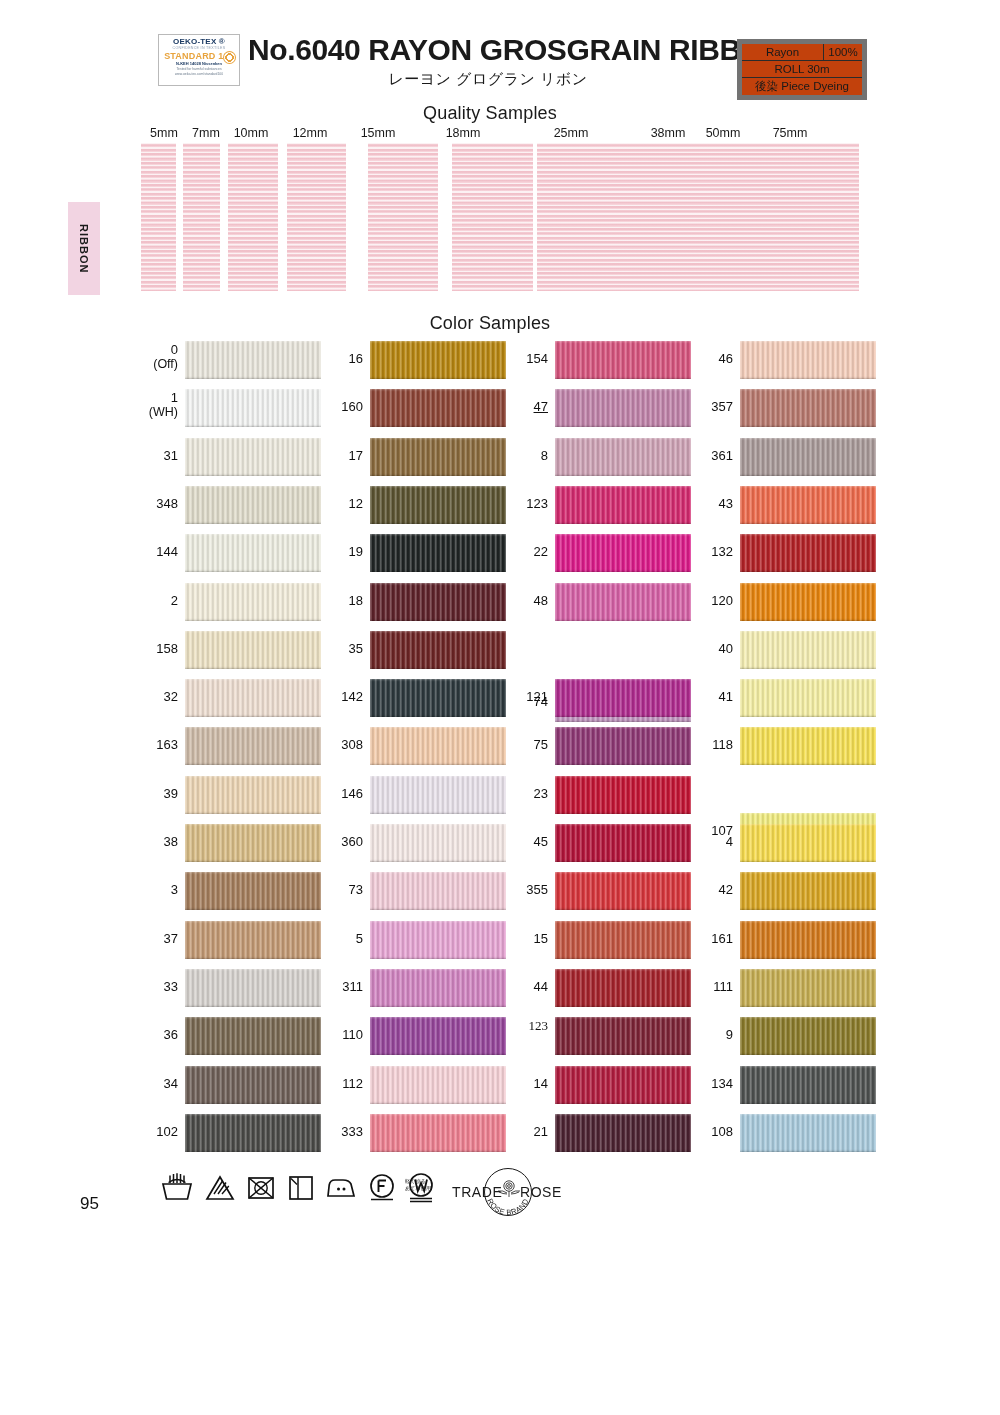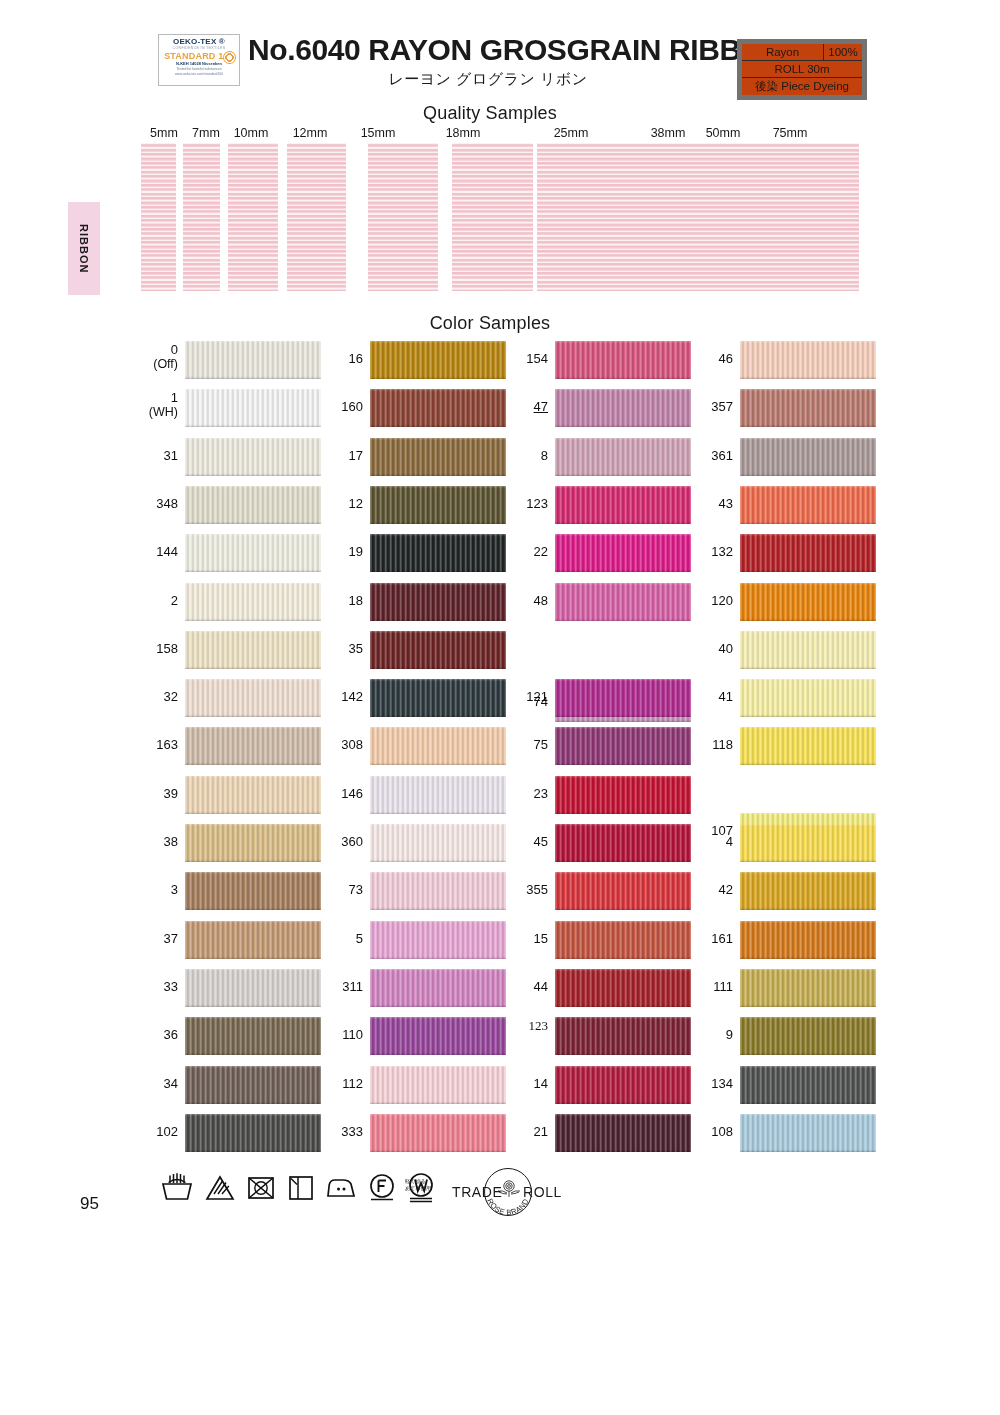--- a/index.html
+++ b/index.html
@@ -559,21 +559,21 @@
     </svg>
   </div>
   <div id="care-note">
     <div>軽く絞る</div>
     <div>あて布使用</div>
   </div>
 </div>
 
 <div id="brand">
   <span class="word-l">TRADE</span>
-  <span class="word-r">ROLL</span>
+  <span class="word-r">ROSE</span>
   <div class="circ">
     <svg class="rose" viewBox="0 0 26 20">
       <g stroke="#1a1a1a" stroke-width=".8" fill="none">
         <circle cx="13" cy="7" r="5.2"></circle>
         <circle cx="13" cy="7" r="3.2"></circle>
         <circle cx="13" cy="7" r="1.4"></circle>
         <path d="M2 12 q5 -1 9 2 M24 12 q-5 -1 -9 2"></path>
         <path d="M3 13 q4 2 8 2 M23 13 q-4 2 -8 2"></path>
         <path d="M13 12 V18"></path>
       </g>

